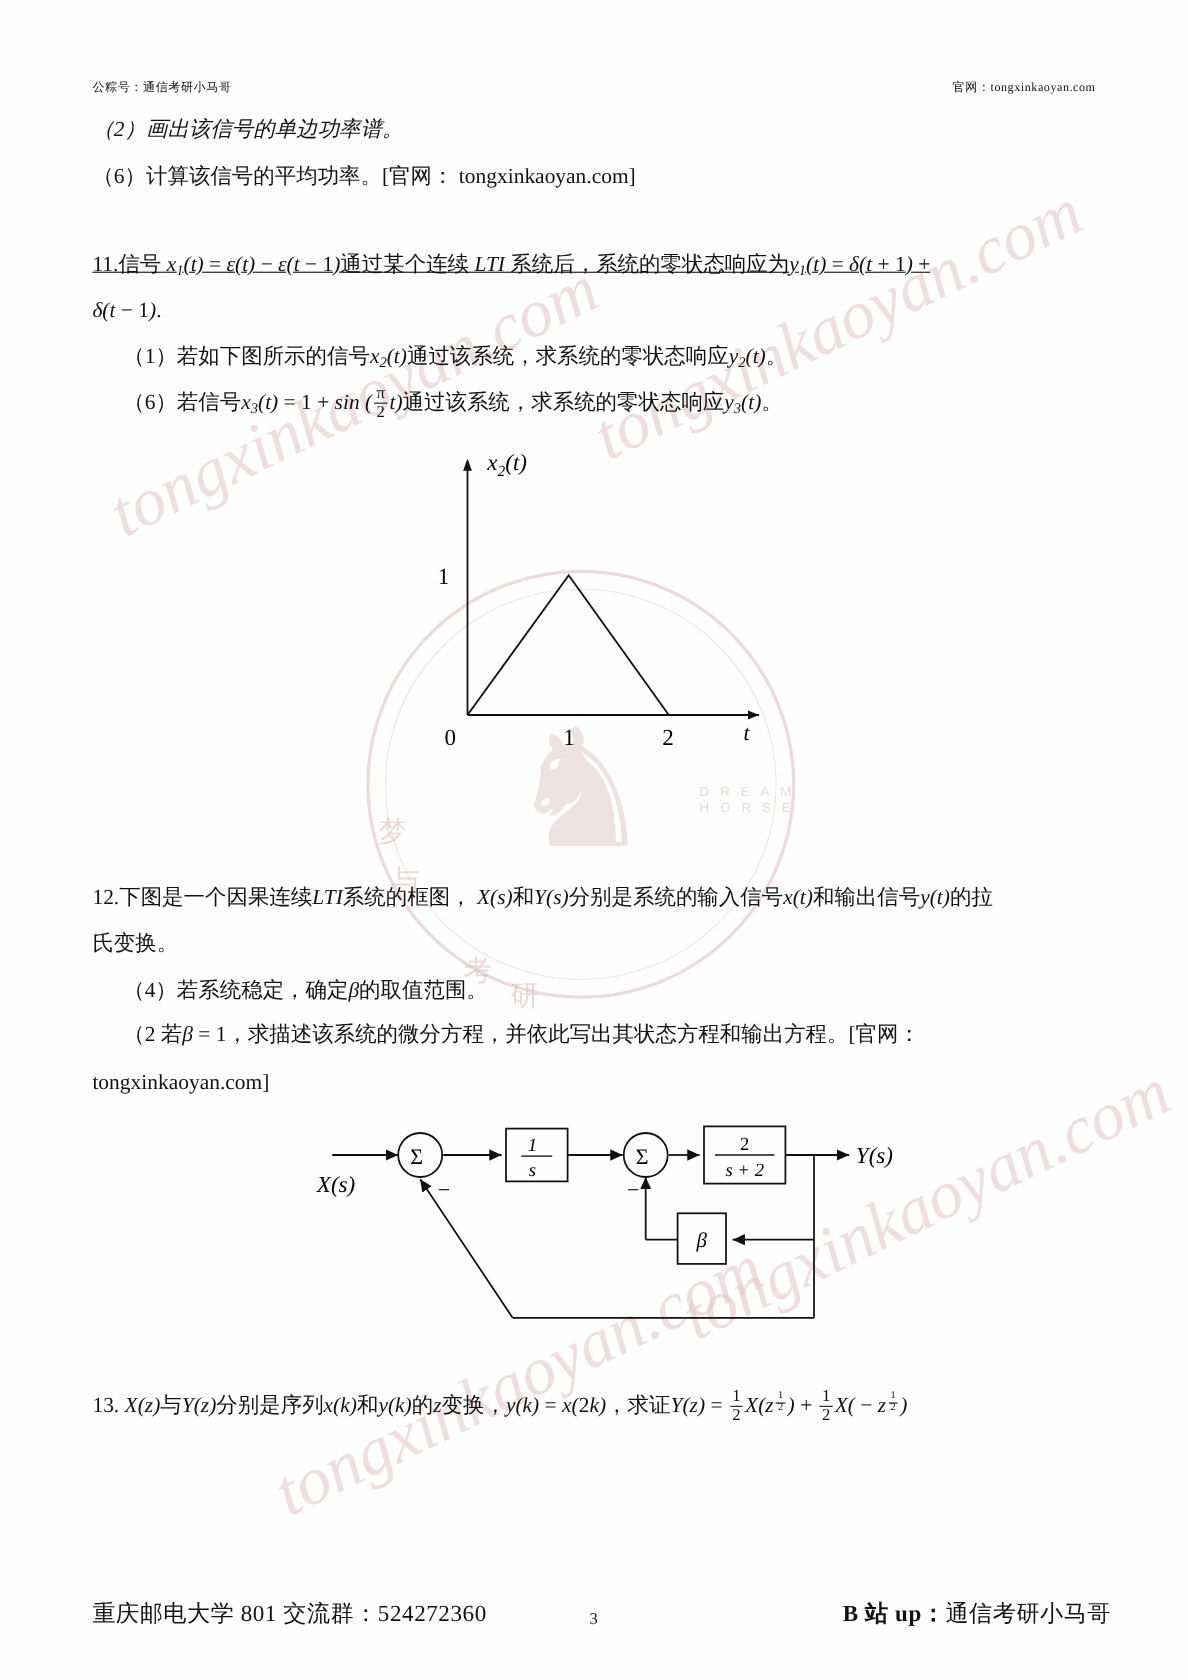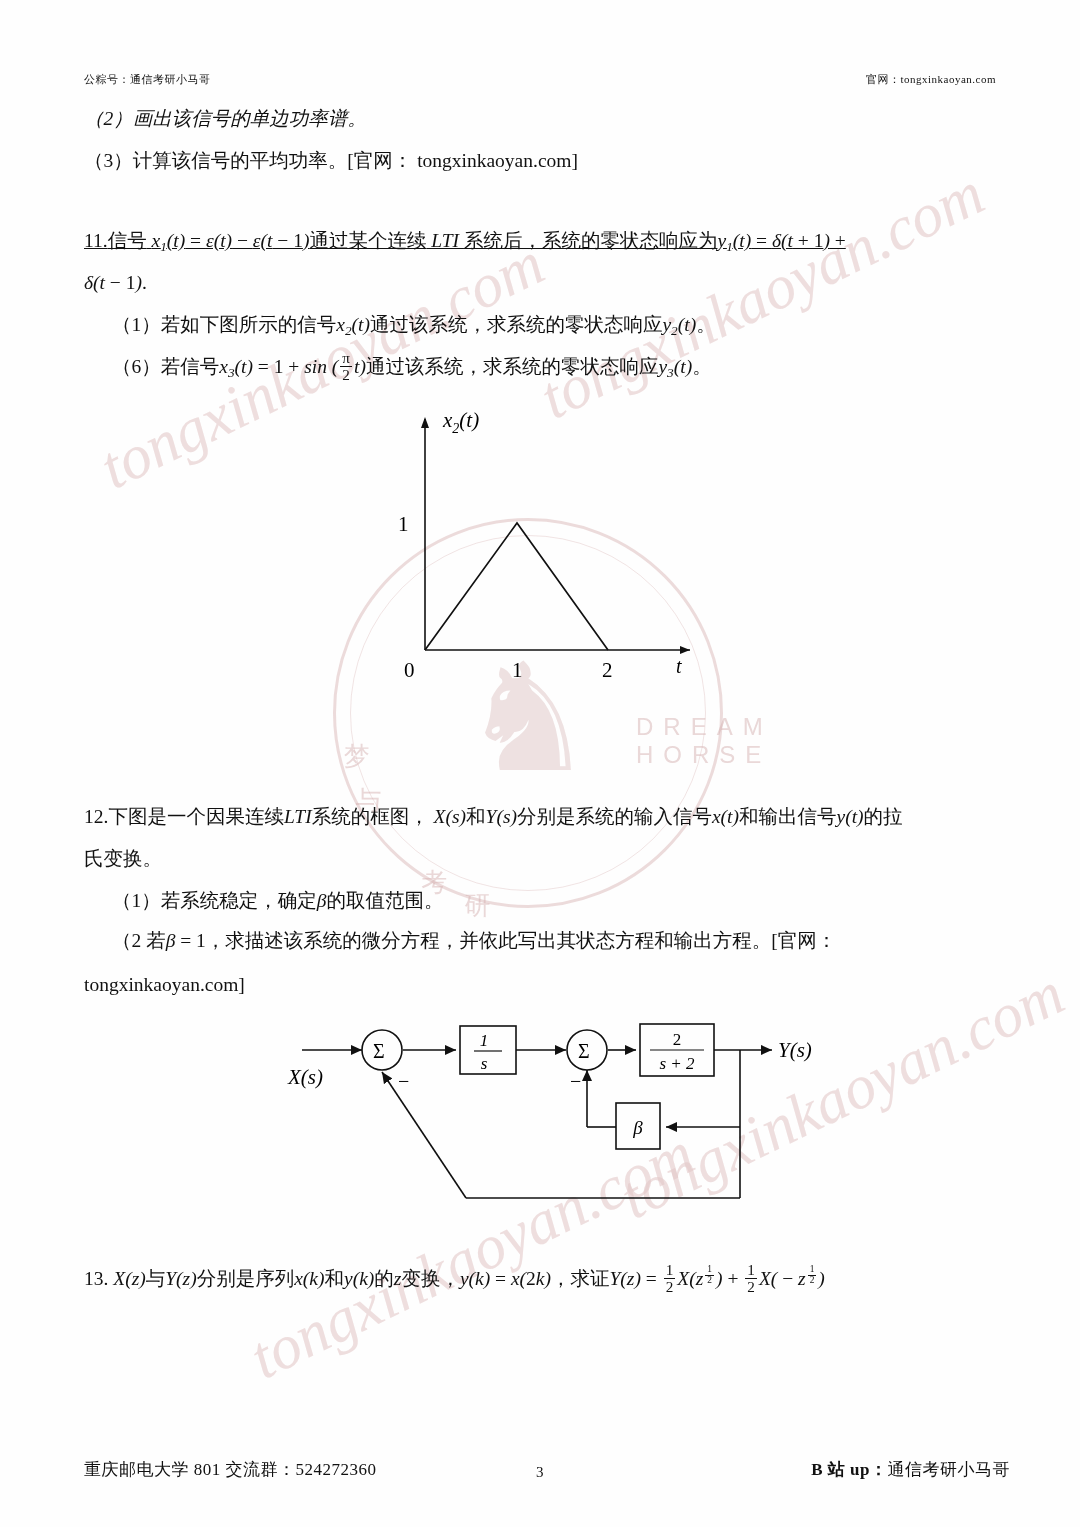--- a/index.html
+++ b/index.html
@@ -80,21 +80,21 @@
     font-size: 11px;
     font-family: "Liberation Serif", serif;
     letter-spacing: 0.5px;
   }
   .hdr-left  { left: 84px; }
   .hdr-right { right: 84px; }
 
   .ftr {
     position: absolute;
     bottom: 46px;
-    font-size: 17px;
+    font-size: 21px;
     letter-spacing: 0.5px;
   }
   .ftr-left  { left: 84px; }
   .ftr-mid   { left: 50%; transform: translateX(-50%); font-size: 15px; }
   .ftr-right { right: 70px; }
   .ftr b { font-weight: 700; }
 
   
   .body-text {
     position: absolute;
@@ -133,36 +133,36 @@
 
 <div class="page">
 
   <div class="wm-seal">
     <div class="wm-horse">♞</div>
     <div class="wm-arc-text">
       <span style="transform: rotate(200deg) translate(0,-186px) rotate(-200deg);">研</span>
       <span style="transform: rotate(215deg) translate(0,-186px) rotate(-215deg);">考</span>
       <span style="transform: rotate(248deg) translate(0,-186px) rotate(-248deg);">与</span>
       <span style="transform: rotate(262deg) translate(0,-186px) rotate(-262deg);">梦</span>
-      <span style="font-size:24px; letter-spacing:10px; transform: rotate(90deg) translate(0,-170px) rotate(-90deg) translateX(-62px);">DREAM HORSE</span>
+      <span style="font-size:12px; letter-spacing:10px; transform: rotate(90deg) translate(0,-170px) rotate(-90deg) translateX(-62px);">DREAM HORSE</span>
     </div>
   </div>
 
   <div class="wm-diag w1">tongxinkaoyan.com</div>
   <div class="wm-diag w2">tongxinkaoyan.com</div>
   <div class="wm-diag w3">tongxinkaoyan.com</div>
   <div class="wm-diag w4">tongxinkaoyan.com</div>
 
   <div class="hdr hdr-left cn">公粽号：通信考研小马哥</div>
   <div class="hdr hdr-right cn">官网：tongxinkaoyan.com</div>
 
   <div class="body-text" style="top: 100px;">
     <div class="ln" style="top:0;font-style:italic;">（2）画出该信号的单边功率谱。</div>
     <div class="ln" style="top:42px;">
-      <span>（3）计算该信号的平均功率。[官网：</span>
+      <span>（6）计算该信号的平均功率。[官网：</span>
       <span>tongxinkaoyan.com]</span>
     </div>
   </div>
 
   <div class="body-text" style="top: 222px;">
     <div class="ln" style="top:0;text-decoration:underline;">
       <span>11.</span><span>信号</span>
       <i class="v">x</i><span class="sub">1</span><i class="v">(t)</i> = <i class="v">ε(t)</i> − <i class="v">ε(t</i> − 1<i class="v">)</i><span>通过某个连续</span><i class="v">&nbsp;LTI&nbsp;</i><span>系统后，系统的零状态响应为</span><i class="v">y</i><span class="sub">1</span><i class="v">(t)</i> = <i class="v">δ(t</i> + 1<i class="v">)</i> +
     </div>
     <div class="ln" style="top:42px;text-align:right;">
@@ -196,21 +196,21 @@
       <text x="272" y="272" font-family="Liberation Serif, serif" font-size="21">2</text>
     </svg>
   </div>
 
   <div class="body-text" style="top: 798px;">
     <div class="ln" style="top:0;">
       <span>12.</span><span>下图是一个因果连续</span><i class="v">LTI</i><span>系统的框图，</span><i class="v">&nbsp;X(s)</i><span>和</span><i class="v">Y(s)</i><span>分别是系统的输入信号</span><i class="v">x(t)</i><span>和输出信号</span><i class="v">y(t)</i><span>的拉</span>
     </div>
     <div class="ln" style="top:42px;text-align:center;">氏变换。</div>
     <div class="ln indent" style="top:84px;">
-      <span>（1）若系统稳定，确定</span><i class="v">β</i><span>的取值范围。</span>
+      <span>（4）若系统稳定，确定</span><i class="v">β</i><span>的取值范围。</span>
     </div>
     <div class="ln indent" style="top:124px;">
       <span>（2 若</span><i class="v">β</i> = 1<span>，求描述该系统的微分方程，并依此写出其状态方程和输出方程。[官网：</span>
     </div>
     <div class="ln" style="top:168px;">tongxinkaoyan.com]</div>
   </div>
 
   <div class="blockdiag">
     <svg width="560" height="230" viewBox="0 0 560 230">
       <defs>

